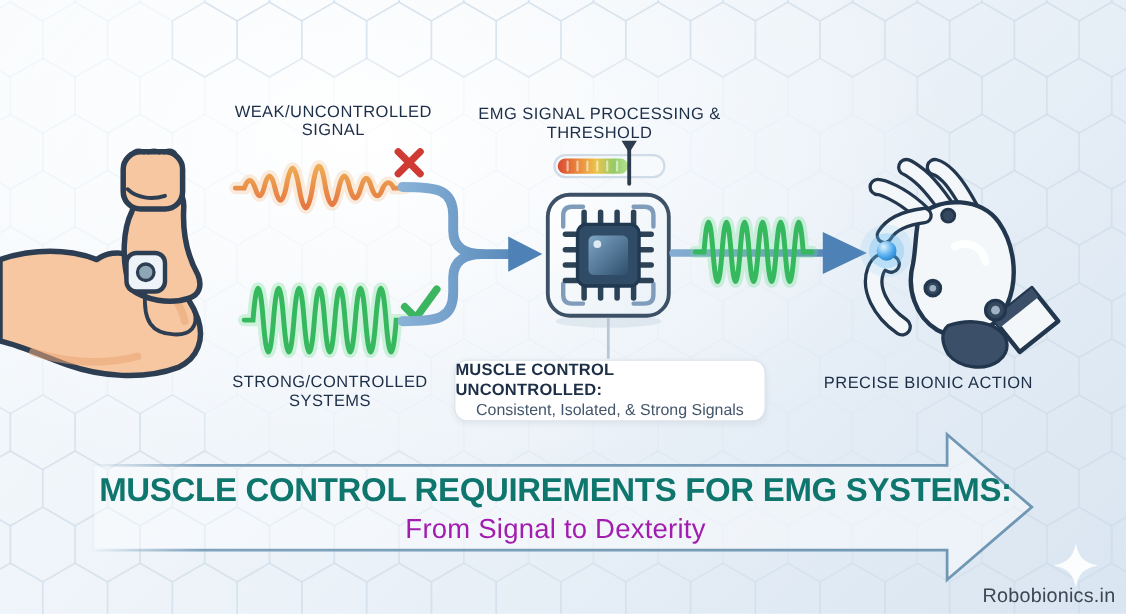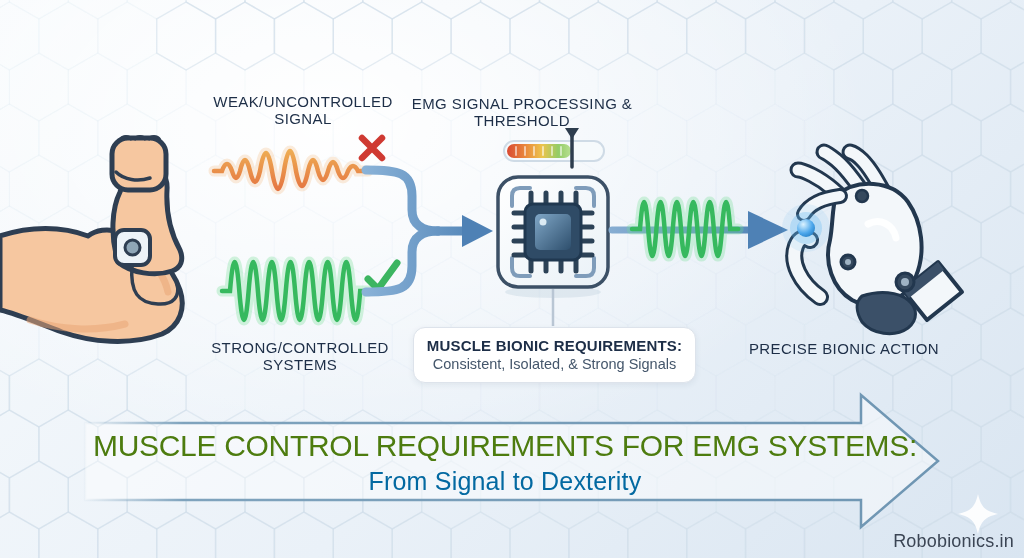--- a/index.html
+++ b/index.html
@@ -19,25 +19,25 @@
     position:absolute;left:413px;top:327px;width:281px;height:46px;
     background:#ffffff;border:1px solid #dde3eb;border-radius:12px;
     box-shadow:0 2px 6px rgba(40,60,90,.08);
     display:flex;flex-direction:column;align-items:center;justify-content:center;
     padding:4px 0;
   }
   .req-title{color:#1d2e47;font-weight:bold;font-size:15px;line-height:18px;letter-spacing:.2px;}
   .req-sub{color:#44566b;font-size:14.5px;line-height:18px;}
   .banner-title{
     position:absolute;left:80px;top:429px;width:850px;text-align:center;
-    color:#4d7c0f;font-weight:400;font-size:30px;line-height:34px;letter-spacing:-.3px;
+    color:#0f766e;font-weight:700;font-size:30px;line-height:34px;letter-spacing:-.3px;
   }
   .banner-sub{
     position:absolute;left:80px;top:466px;width:850px;text-align:center;
-    color:#0369a1;font-weight:400;font-size:25px;line-height:30px;letter-spacing:.2px;
+    color:#a21caf;font-weight:400;font-size:25px;line-height:30px;letter-spacing:.2px;
   }
   .watermark{
     position:absolute;left:850px;top:531px;width:164px;text-align:right;
     color:#3b4554;font-size:18px;letter-spacing:.2px;
   }
 </style>
 </head>
 <body>
 
 <svg class="stage-svg" viewBox="0 0 1024 558">
@@ -451,26 +451,26 @@
       <circle cx="806" cy="228" r="16" fill="#63b9f2" opacity="0.3"></circle>
       <circle cx="806" cy="228" r="9" fill="url(#ballGrad)"></circle>
     </g>
   </g>
 
   <path d="M978,494 C981,507 985,511 998,514 C985,517 981,521 978,534 C975,521 971,517 958,514 C971,511 975,507 978,494 Z" fill="#ffffff" opacity="0.92"></path>
 </svg>
 
 <div class="lbl" style="left:197px;top:93px;width:212px;">WEAK/UNCONTROLLED SIGNAL</div>
 
-<div class="lbl" style="left:402px;top:95px;width:240px;">EMG SIGNAL PROCESSING &amp; THRESHOLD</div>
+<div class="lbl" style="left:425px;top:95px;width:240px;">EMG SIGNAL PROCESSING &amp; THRESHOLD</div>
 
 <div class="lbl" style="left:194px;top:339px;width:212px;">STRONG/CONTROLLED SYSTEMS</div>
 
 <div class="req-box">
-  <div class="req-title">MUSCLE BIONIC REQUIREMENTS:</div>
+  <div class="req-title">MUSCLE CONTROL UNCONTROLLED:</div>
   <div class="req-sub">Consistent, Isolated, &amp; Strong Signals</div>
 </div>
 
 <div class="lbl" style="left:736px;top:340px;width:216px;">PRECISE BIONIC ACTION</div>
 
 <div class="banner-title">MUSCLE CONTROL REQUIREMENTS FOR EMG SYSTEMS:</div>
 <div class="banner-sub">From Signal to Dexterity</div>
 
 <div class="watermark">Robobionics.in</div>
 

